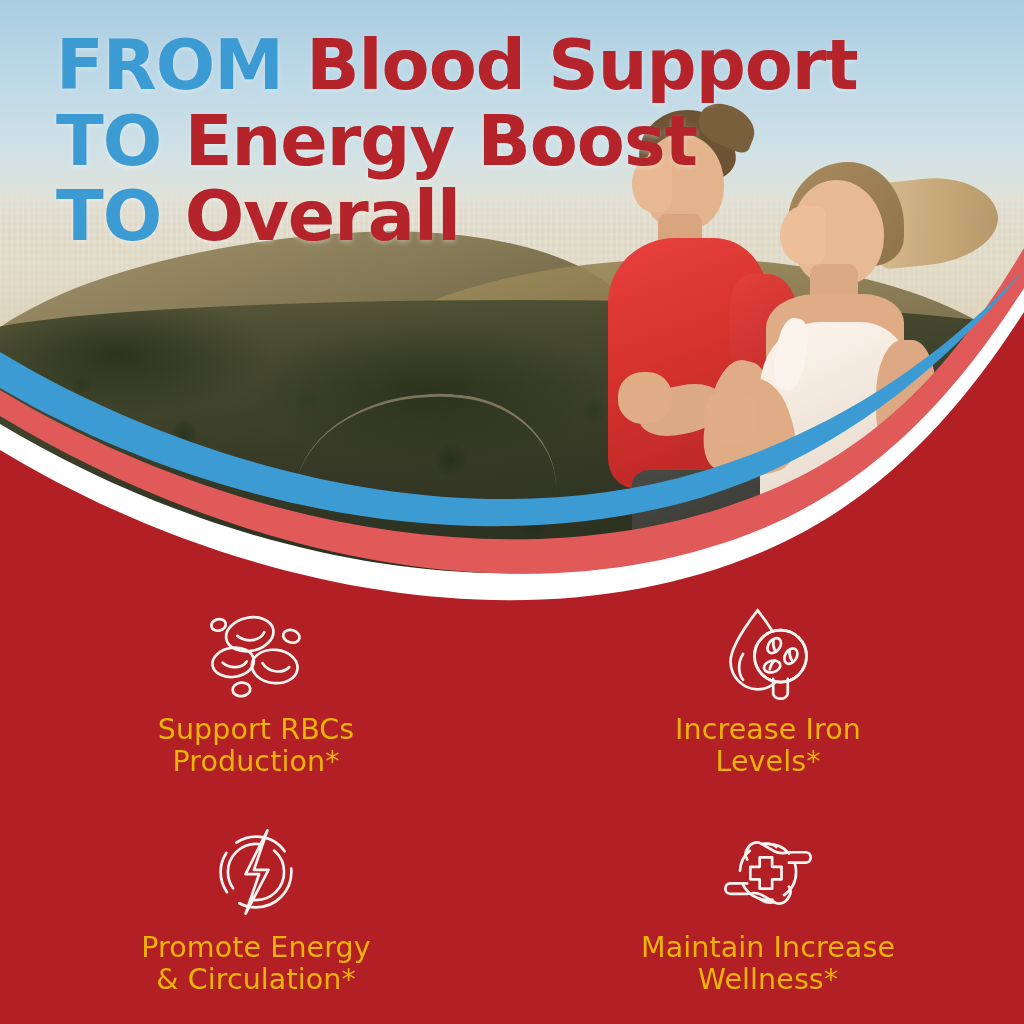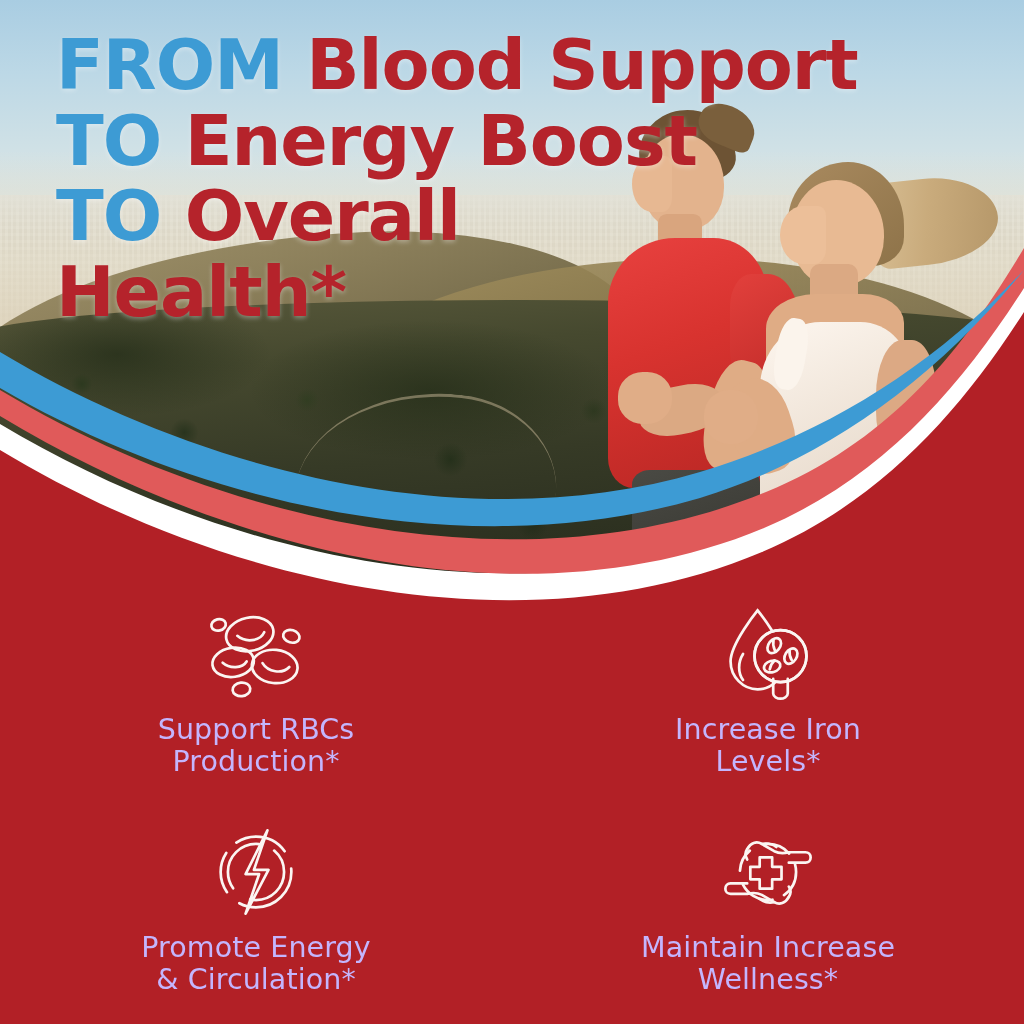--- a/index.html
+++ b/index.html
@@ -115,21 +115,21 @@
   .benefits{
     position:absolute;left:0;top:588px;width:1024px;height:436px;
     display:grid;grid-template-columns:1fr 1fr;grid-template-rows:1fr 1fr;
   }
   .benefit{
     display:flex;flex-direction:column;align-items:center;justify-content:flex-start;
     padding-top:14px;
   }
   .bicon{width:104px;height:104px;display:block;}
   .blabel{
-    margin-top:8px;text-align:center;color:#c4b5fd;
+    margin-top:8px;text-align:center;color:#eab308;
     font-size:28.5px;line-height:1.14;font-weight:400;letter-spacing:.1px;
     font-family:"DejaVu Sans","Liberation Sans",sans-serif;
     white-space:pre-line;
   }
 
   
   .headline{
     position:absolute;left:56px;top:28px;width:740px;
     font-family:"DejaVu Sans","Liberation Sans",sans-serif;
     font-weight:700;font-size:70px;line-height:1.08;letter-spacing:-1px;
@@ -201,23 +201,20 @@
       <span class="hl-blue">FROM</span>
       <span class="hl-red">Blood Support</span>
     </div>
     <div class="hl-line">
       <span class="hl-blue">TO</span>
       <span class="hl-red">Energy Boost</span>
     </div>
     <div class="hl-line">
       <span class="hl-blue">TO</span>
       <span class="hl-red">Overall</span>
-    </div>
-    <div class="hl-line">
-      <span class="hl-red">Health*</span>
     </div>
   </div>
 
   <div class="benefits">
 
     <div class="benefit">
       <svg class="bicon" viewBox="0 0 100 100" fill="none" stroke="#FBF5F2" stroke-width="2.6" stroke-linecap="round">
         <ellipse cx="44" cy="31" rx="23" ry="16" transform="rotate(-12 44 31)"></ellipse>
         <path d="M32 30 C38 38 52 40 58 32" transform="rotate(-12 44 31)"></path>
         <ellipse cx="28" cy="58" rx="20" ry="14" transform="rotate(-8 28 58)"></ellipse>

